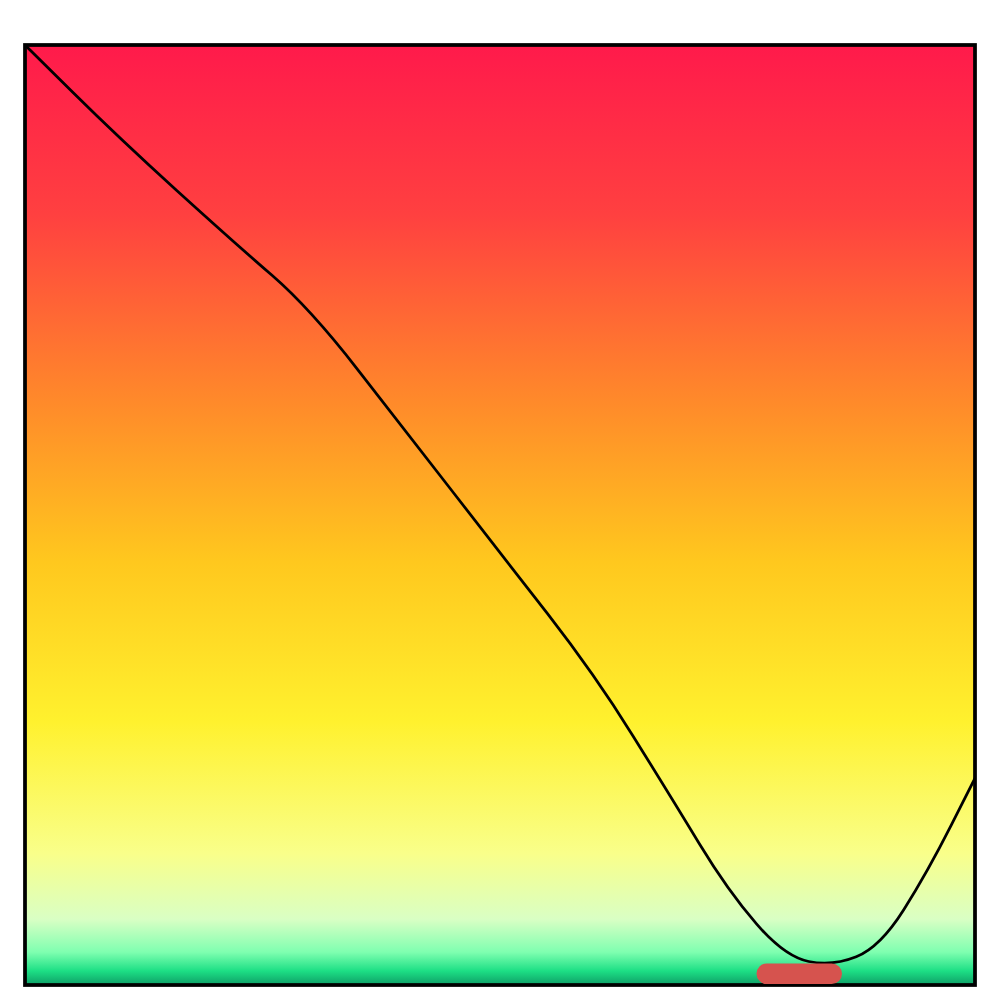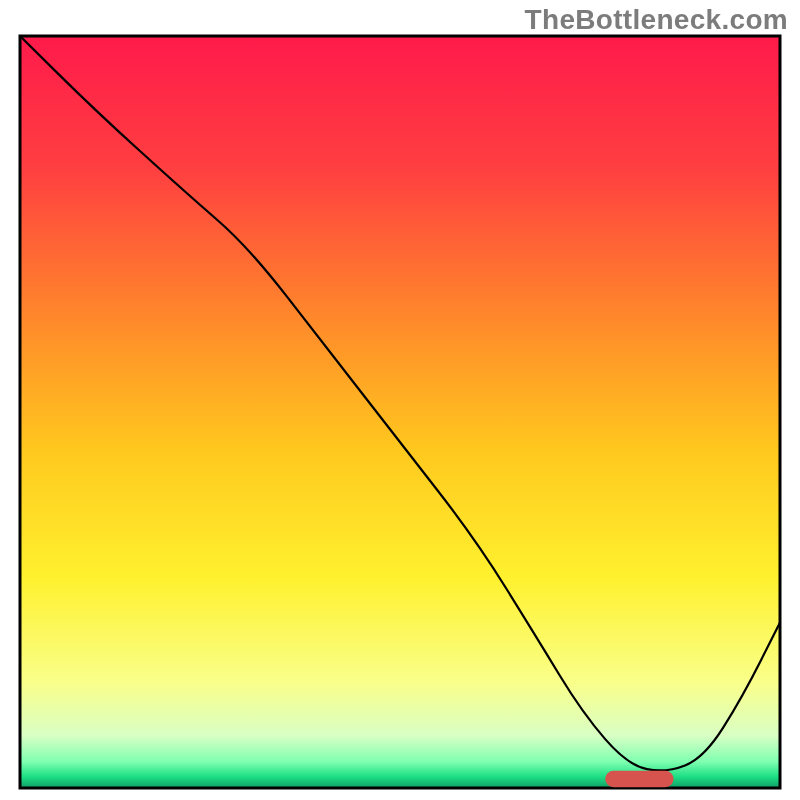--- a/index.html
+++ b/index.html
@@ -60,14 +60,13 @@
 
     <rect id="bg-rect" fill="url(#bg-grad)" x="20" y="36" width="760" height="752"></rect>
 
     <rect id="frame-rect" fill="none" x="20" y="36" width="760" height="752" stroke="#000000" stroke-width="3"></rect>
 
     <path id="curve-path" fill="none" clip-path="url(#plot-clip)" d="M 20 36 Q 20 36 58 73.59999999999997 Q 96 111.19999999999993 141.6 152.55999999999995 Q 187.2 193.91999999999996 217.6 220.24 Q 248 246.56000000000006 286 295.44000000000005 Q 324 344.32000000000005 362 393.20000000000005 Q 400 442.08 438 490.9599999999999 Q 476 539.8399999999999 506.40000000000003 588.72 Q 536.8000000000001 637.6 559.6 675.2 Q 582.4 712.8 605.2 739.12 Q 628 765.44 647 769.2 Q 666 772.96 685 765.44 Q 704 757.92 723 727.8399999999999 Q 742 697.76 761 660.16 L 780 622.56" stroke="#000000" stroke-width="2.2"></path>
 
     <rect id="marker-rect" clip-path="url(#plot-clip)" x="605.2" y="770.704" width="68.39999999999998" height="16.544" rx="8.272" ry="8.272" fill="#d6534e"></rect>
   </svg>
 
-  <div class="attribution">TheBottleneck.com</div>
 </div>
 
 </body></html>

